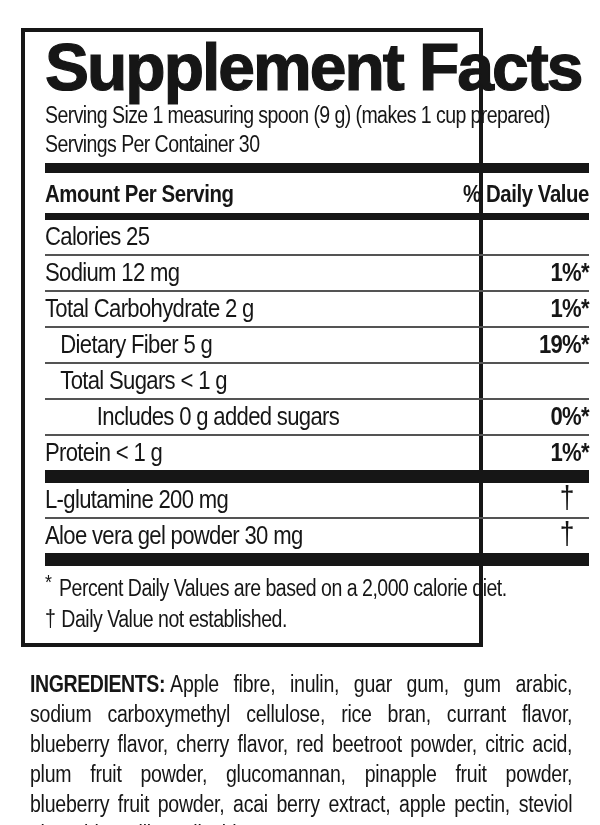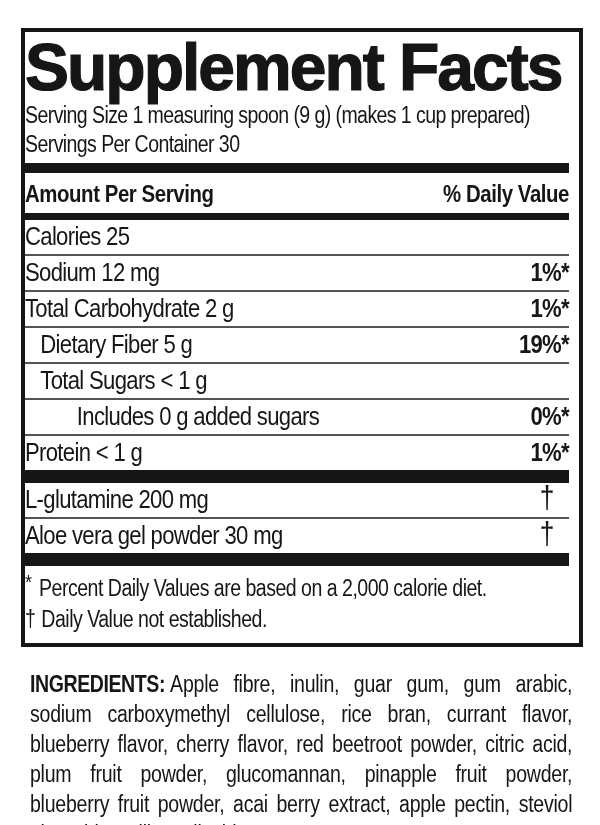--- a/index.html
+++ b/index.html
@@ -8,23 +8,23 @@
     width: 600px; height: 825px;
     overflow: hidden; position: relative;
     font-family: "Liberation Sans", sans-serif;
     color: #161616;
   }
   .page { width: 600px; height: 825px; }
 
   
   .facts-box {
     margin: 28px 17px 0 21px;
-    width: 562px;
+    width: 462px;
     border: 4px solid #161616;
-    padding: 2px 0 6px 0;
+    padding: 2px 0 6px 20px;
     background: #fff;
   }
   .title {
     font-size: 66px;
     line-height: 62px;
     font-weight: bold;
     letter-spacing: -2px;
     margin: 2px 0 2px;
     -webkit-text-stroke: 1.2px #161616;
     white-space: nowrap;

